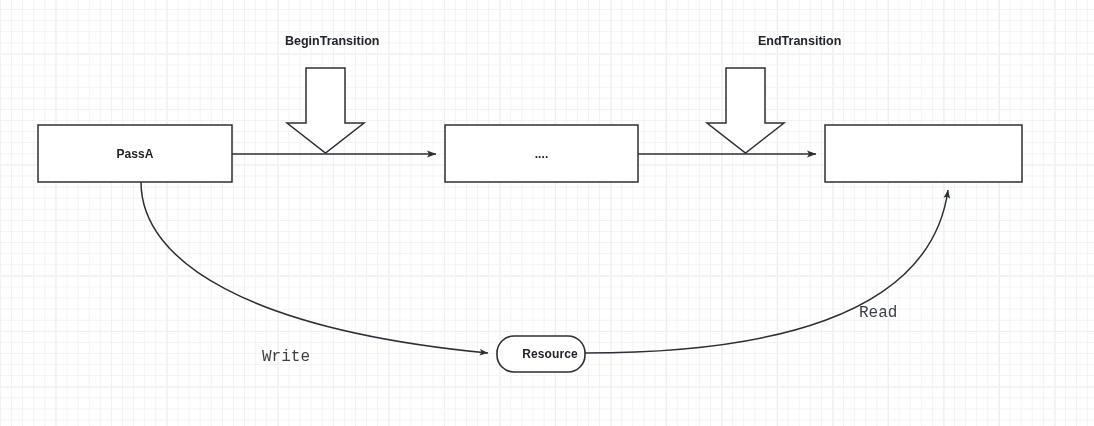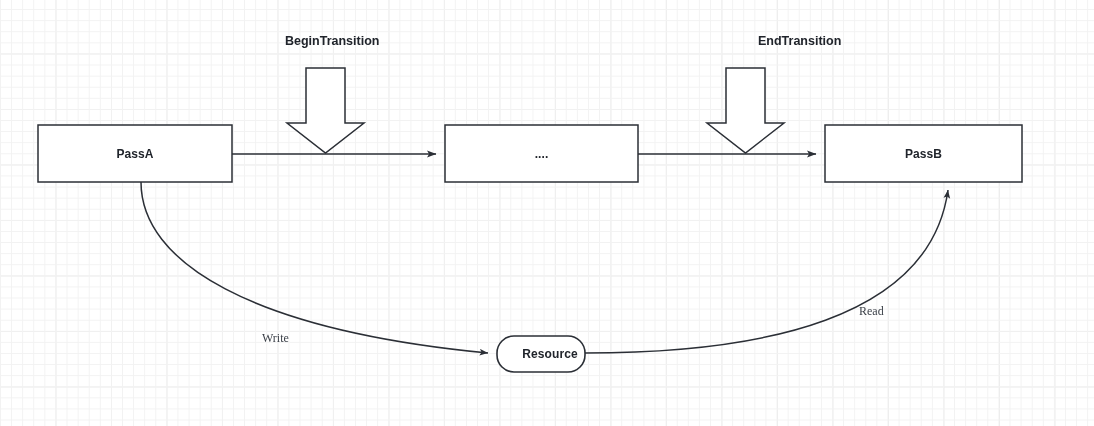--- a/index.html
+++ b/index.html
@@ -38,22 +38,22 @@
     font-family: "Liberation Sans", sans-serif;
     font-size: 12px;
     font-weight: bold;
     color: #20242b;
     white-space: nowrap;
     text-align: center;
     letter-spacing: 0.1px;
   }
   .edge-label {
     position: absolute;
-    font-family: Liberation Serif, serif;
-    font-size: 12px;
+    font-family: Liberation Mono, monospace;
+    font-size: 16px;
     font-weight: normal;
     color: #3a3f47;
     white-space: nowrap;
   }
   .annotation-label {
     position: absolute;
     font-family: "Liberation Sans", sans-serif;
     font-size: 12.5px;
     font-weight: bold;
     color: #20242b;
@@ -107,25 +107,24 @@
 
     <path d="M306,68 L345,68 L345,123 L364,123 L325.5,153 L287,123 L306,123 Z" fill="#ffffff" stroke="#2b2f36" stroke-width="1.5" stroke-linejoin="miter"></path>
 
     <path d="M726,68 L765,68 L765,123 L784,123 L745.5,153 L707,123 L726,123 Z" fill="#ffffff" stroke="#2b2f36" stroke-width="1.5" stroke-linejoin="miter"></path>
   </svg>
 
   <div class="node-label" style="left:38px; top:147px; width:194px;">PassA</div>
 
   <div class="node-label" style="left:445px; top:147px; width:193px;">....</div>
 
-  <div class="node-label" style="left:825px; top:147px; width:197px;">PassB</div>
 
   <div class="node-label" style="left:497px; top:347px; width:106px;">Resource</div>
 
-  <div class="edge-label" style="left:262px; top:331px;">Write</div>
+  <div class="edge-label" style="left:262px; top:348px;">Write</div>
 
   <div class="edge-label" style="left:859px; top:304px;">Read</div>
 
   <div class="annotation-label" style="left:277px; top:34px;">BeginTransition</div>
 
   <div class="annotation-label" style="left:706px; top:34px;margin-left:44px;">EndTransition</div>
 
 
 </div>
 

